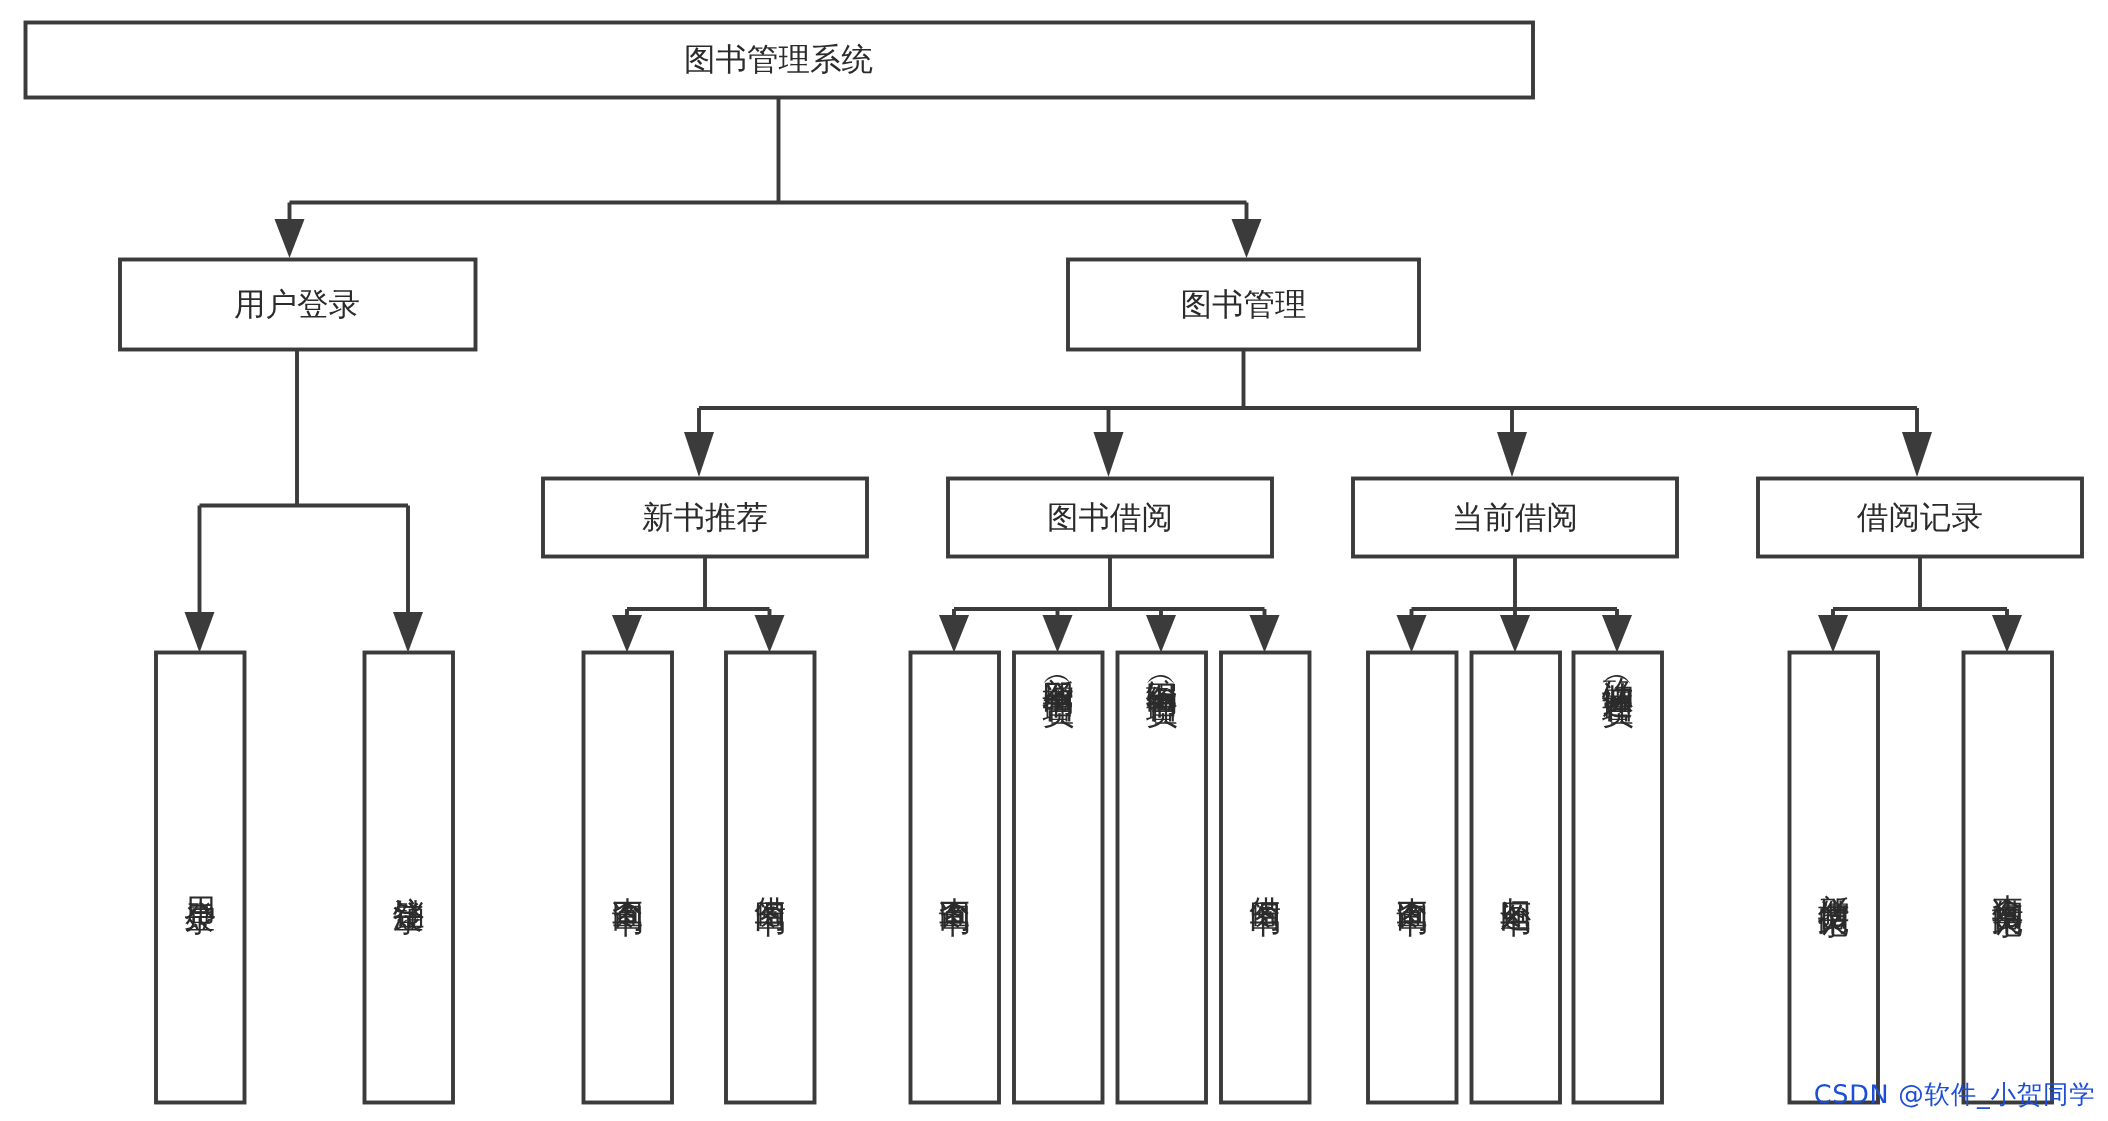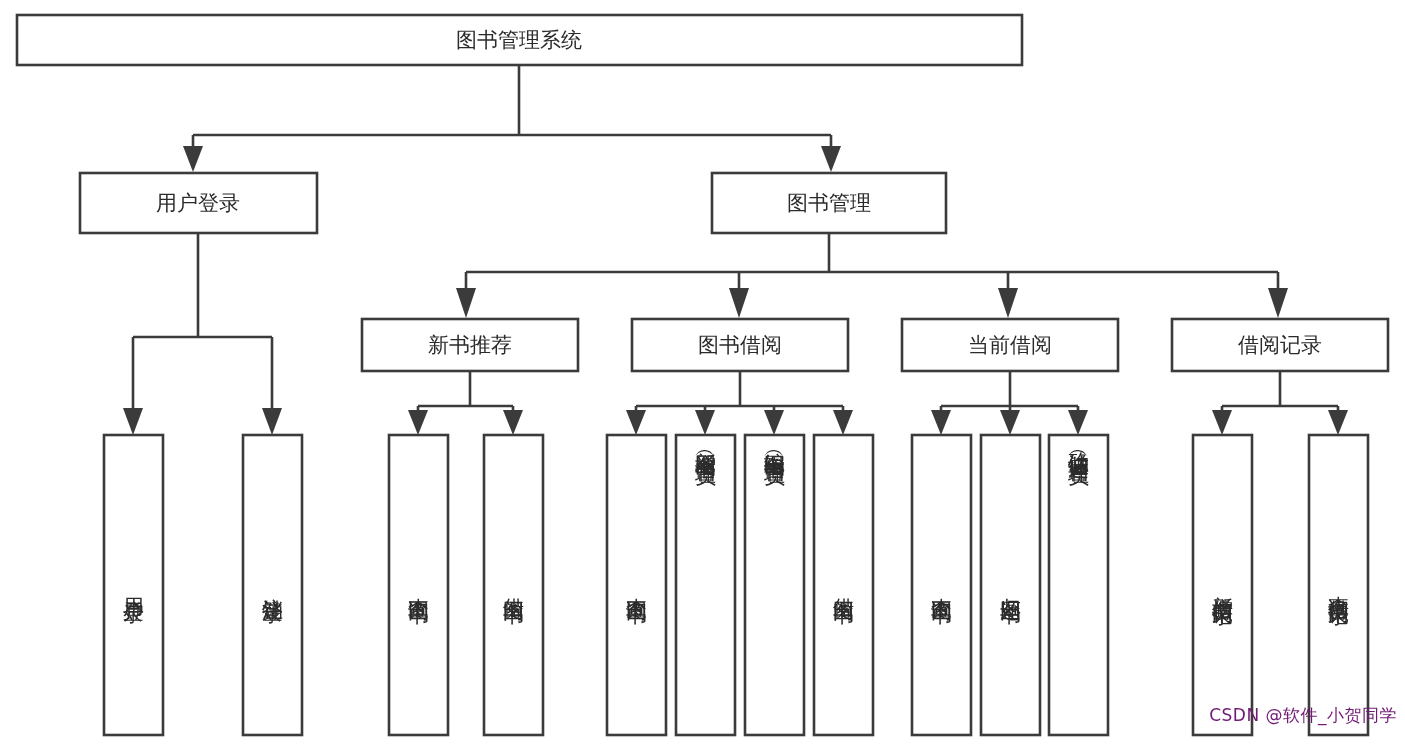--- a/index.html
+++ b/index.html
@@ -61,24 +61,24 @@
     font-family: "DejaVu Sans", "Liberation Sans", sans-serif;
     font-size: 21px;
     line-height: 1.05;
     letter-spacing: 2px;
     color: #2b2b2b;
     white-space: nowrap;
   }
   .watermark {
     position: absolute;
     right: 8px;
-    bottom: 20px;
+    bottom: 6px;
     font-family: "DejaVu Sans", "Liberation Sans", sans-serif;
     font-size: 17px;
-    color: #701a75;
+    color: #1d4ed8;
     letter-spacing: 0.5px;
     user-select: none;
   }
 </style>
 </head>
 <body>
 
 <div id="diagram-root">
 
   <svg class="diagram-canvas" viewBox="0 0 1405 747">

